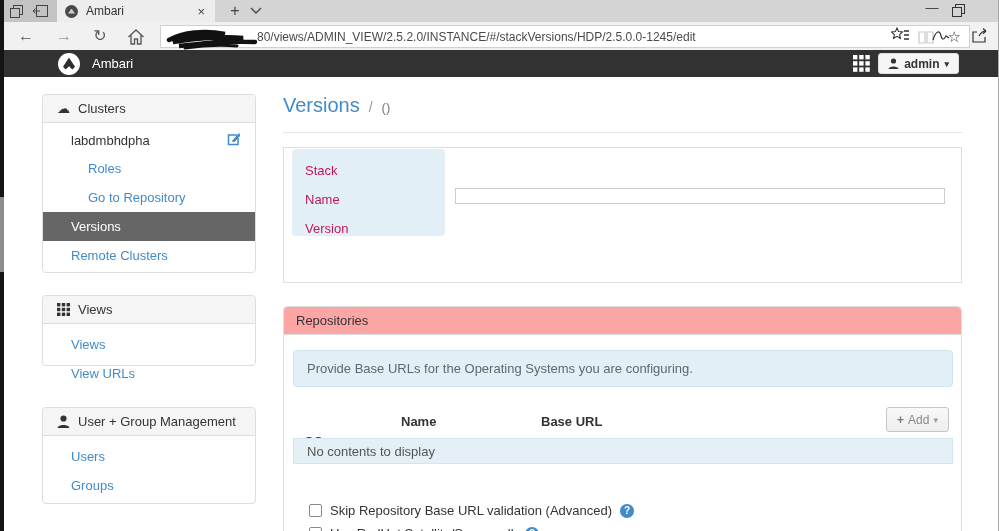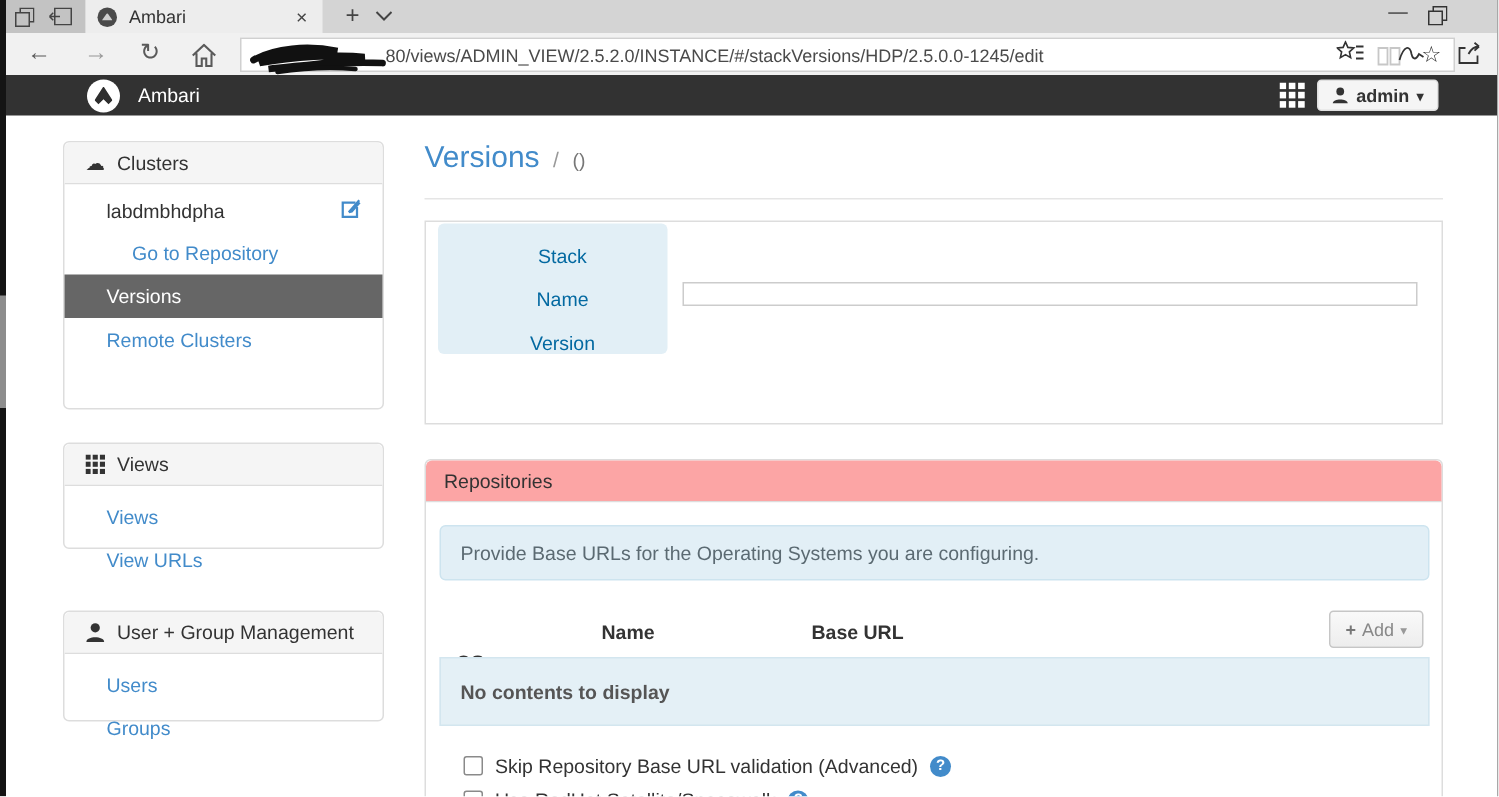--- a/index.html
+++ b/index.html
@@ -62,53 +62,53 @@
   .panel-head { height:28px; background:#f5f5f5; border-bottom:1px solid #ddd; border-radius:4px 4px 0 0;
     display:flex; align-items:center; padding-left:14px; gap:8px; font-size:13px; color:#333; }
   .panel-head .glyph { font-size:13px; color:#333; }
   .side-link { display:block; font-size:13px; color:#428bca; text-decoration:none; padding:7px 0 7px 28px; }
   .side-link.indent { padding-left:45px; }
   .cluster-row { position:relative; padding:10px 0 6px 28px; font-size:13px; color:#333; }
   .edit-ico { position:absolute; right:14px; top:9px; }
   .sel-row { background:#666; color:#fff; font-size:13px; padding:7px 0 7px 28px; }
   #panel-clusters { top:94px; height:179px; }
   #panel-views { top:295px; height:71px; }
-  #panel-users { top:407px; height:74px; }
+  #panel-users { top:407px; height:97px; }
   #panel-views .side-link, #panel-users .side-link { padding-left:28px; }
 
   
   .main { position:absolute; left:283px; top:90px; width:679px; }
   .crumb { height:33px; display:flex; align-items:baseline; gap:9px; padding-top:4px; }
   .crumb-title { font-size:20px; color:#428bca; }
   .crumb-sep { font-size:14px; color:#999; }
   .crumb-cur { font-size:13px; color:#777; }
   .rule { border:none; border-top:1px solid #e5e5e5; margin-top:9px; }
 
   .form-panel { position:relative; margin-top:14px; height:136px; border:1px solid #ddd; }
   .label-box { position:absolute; left:8px; top:1px; width:153px; height:87px; background:#e2eff6; border-radius:4px;
     padding:8px 0 0 13px; }
-  .label-box .flabel { font-size:13px; color:#0369a1; padding:6px 0 8px 0;text-align:center; }
+  .label-box .flabel { font-size:13px; color:#be185d; padding:6px 0 8px 0; }
   .name-input { position:absolute; left:171px; top:40px; width:490px; height:16px; border:1px solid #ccc;
     background:#fff; font-size:12px; padding:0 4px; }
 
   .repo-panel { position:relative; margin-top:23px; height:300px; border:1px solid #ddd; border-radius:4px 4px 0 0; }
   .repo-head { height:28px; background:#fca5a5; border-bottom:1px solid #ddd; border-radius:4px 4px 0 0;
     display:flex; align-items:center; padding-left:12px; font-size:13px; color:#333; }
   .info-alert { position:absolute; left:9px; top:43px; width:660px; height:37px; background:#e2eff6;
     border:1px solid #cde4ef; border-radius:4px; display:flex; align-items:center; padding-left:13px;
     font-size:13px; color:#5b6a72; }
   .thead { position:absolute; top:99px; left:0; width:679px; height:32px; }
   .th { position:absolute; top:8px; font-size:13px; font-weight:bold; color:#333; }
   .th-os { left:20px;margin-top:20px; } .th-name { left:117px; } .th-url { left:257px; }
   .add-btn { position:absolute; right:14px; top:1px; height:25px; width:63px; border:1px solid #c6c6c6;
     border-radius:3px; background:linear-gradient(#f9f9f9,#ededed); color:#888; font-size:12px;
     display:flex; align-items:center; justify-content:center; gap:4px; }
   .add-plus { font-weight:bold; color:#777; } .add-caret { font-size:9px; color:#999; }
-  .empty-box { position:absolute; left:9px; top:131px; width:660px; height:46px; background:#e4f0f6;
-    border:1px solid #d3e6ef; display:flex; align-items:center; padding-left:13px; font-size:13px; color:#555;font-weight:bold; }
+  .empty-box { position:absolute; left:9px; top:131px; width:660px; height:26px; background:#e4f0f6;
+    border:1px solid #d3e6ef; display:flex; align-items:center; padding-left:13px; font-size:13px; color:#555; }
   .cbrow { position:absolute; left:25px; display:flex; align-items:center; gap:8px; }
   .cb1 { top:196px; } .cb2 { top:219px; }
   .cbox { width:13px; height:13px; border:1px solid #8a8a8a; background:#fff; border-radius:2px; flex:0 0 13px; }
   .cblabel { font-size:13px; color:#333; }
   .help { width:14px; height:14px; border-radius:50%; background:#428bca; color:#fff; font-size:10px;
     font-weight:bold; text-align:center; line-height:14px; }
 </style>
 </head>
 <body>
 
@@ -209,20 +209,21 @@
       <span class="glyph">☁</span>
       <span>Clusters</span>
     </div>
     <div class="cluster-row">
       <span>labdmbhdpha</span>
       <svg class="edit-ico" width="14" height="14" viewBox="0 0 14 14">
         <path d="M10 3 H1.5 V12.5 H11 V6" fill="none" stroke="#428bca" stroke-width="1.5"></path>
         <path d="M5.5 9.5 L12.5 1.5 M5.5 9.5 L7.5 9 L12.8 3" fill="none" stroke="#428bca" stroke-width="1.5"></path>
       </svg>
     </div>
+    <a class="side-link indent" href="#">Roles</a>
     <a class="side-link indent" href="#">Go to Repository</a>
     <div class="sel-row">Versions</div>
     <a class="side-link" href="#">Remote Clusters</a>
   </div>
 
   <div class="panel" id="panel-views">
     <div class="panel-head">
       <svg width="13" height="13" viewBox="0 0 13 13">
         <g fill="#333">
           <rect x="0" y="0" width="3.4" height="3.4"></rect>

